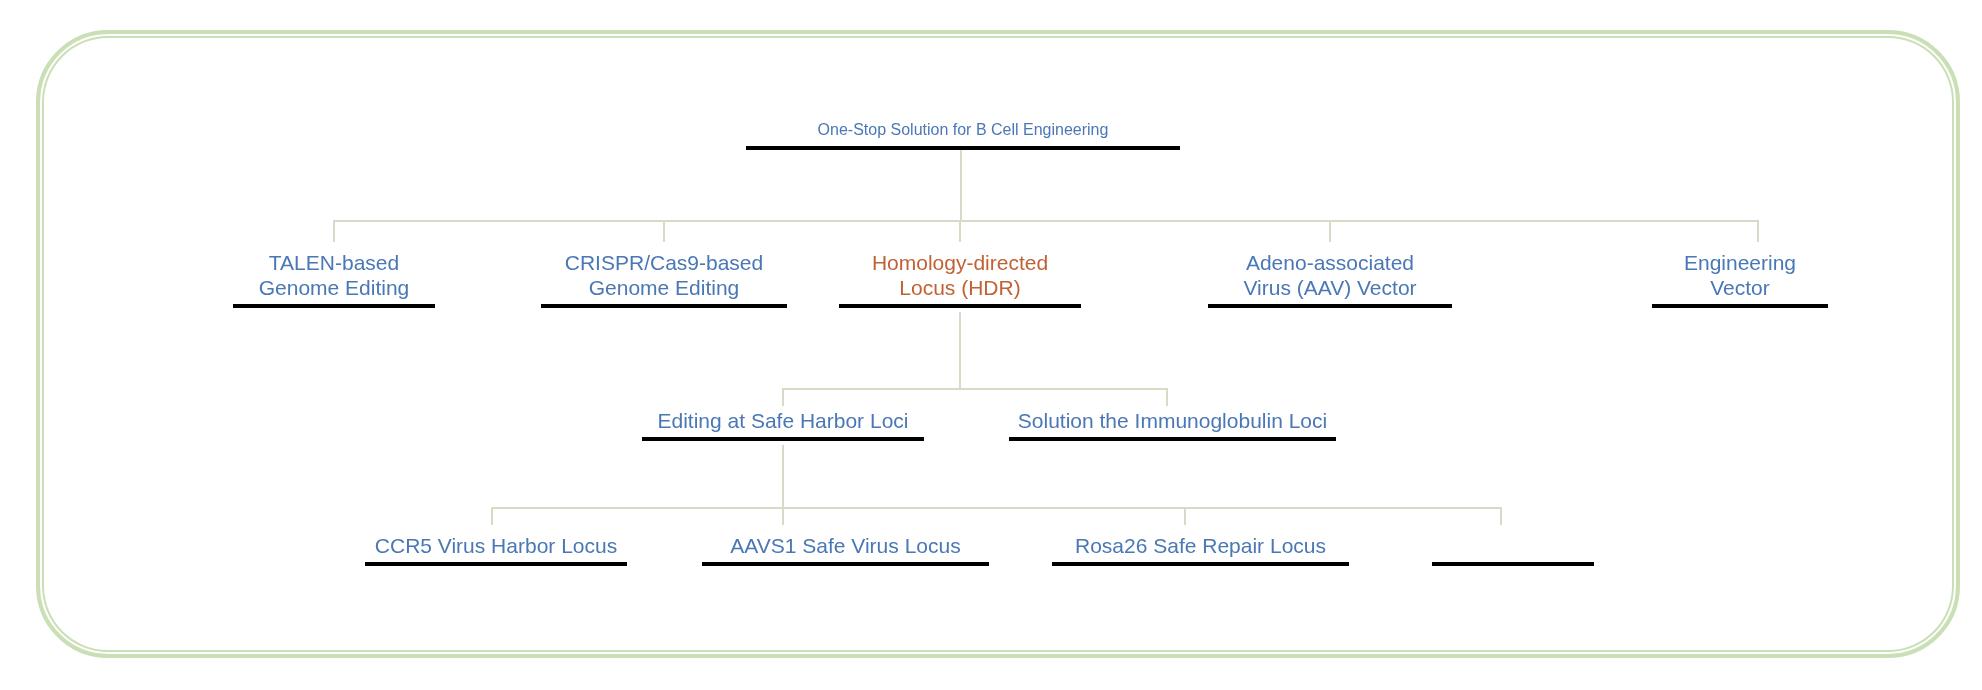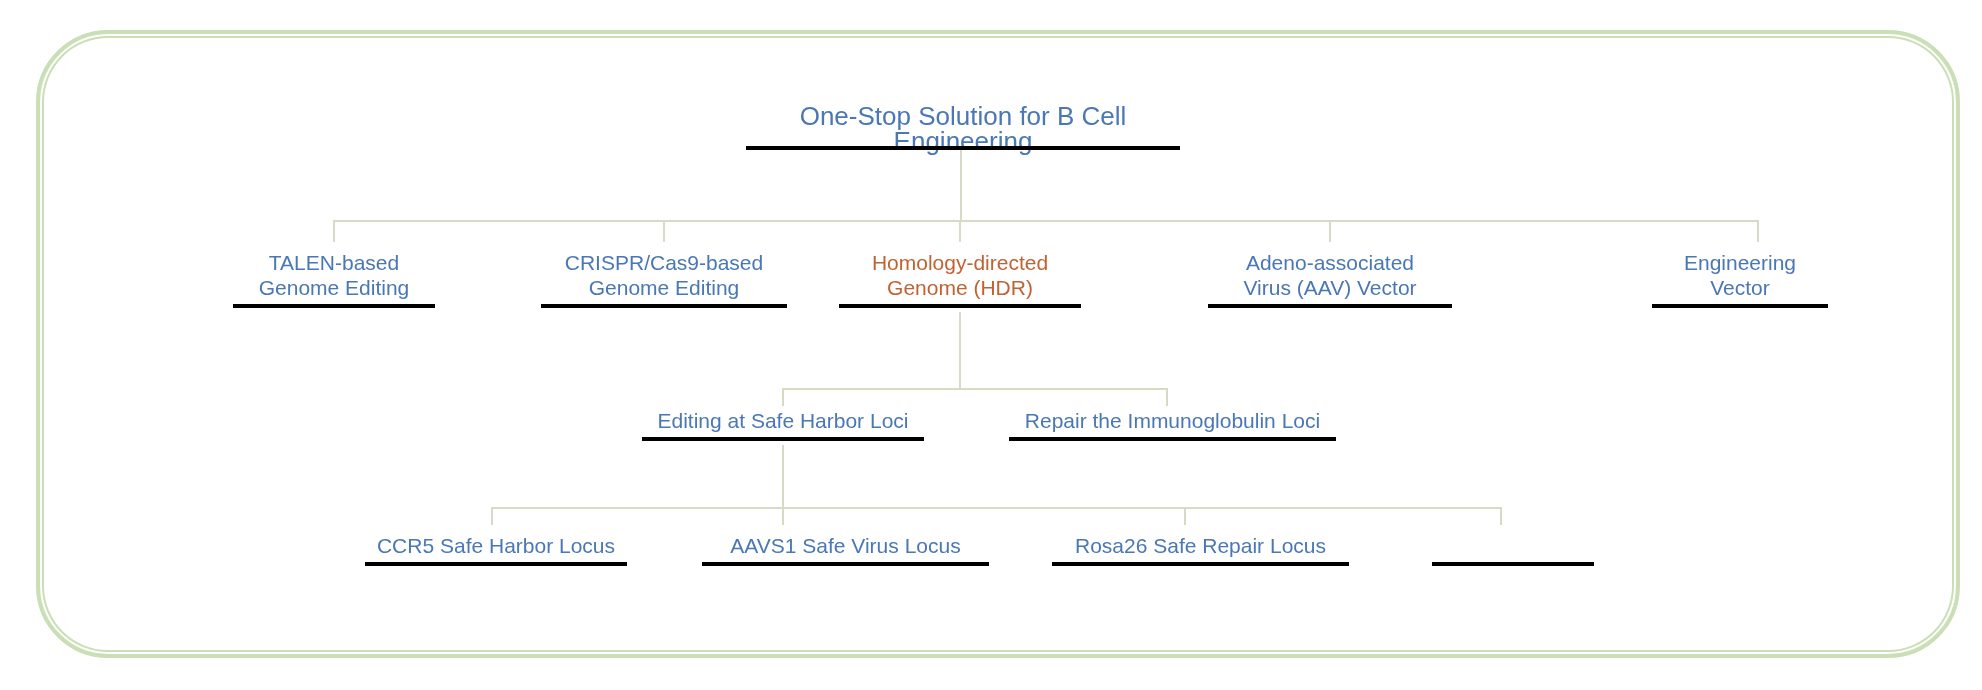--- a/index.html
+++ b/index.html
@@ -27,21 +27,21 @@
     display:flex;align-items:center;justify-content:center;
     height:calc(100% - 4px);width:100%;
     text-align:center;white-space:pre-line;
     color:var(--node-text);font-size:21px;line-height:25px;
   }
   .node .bar{
     position:absolute;left:0;right:0;bottom:0;height:4px;
     background:var(--underline);
   }
   .node.accent .label{color:var(--accent-text);}
-  .node.root .label{font-size:26px;}
+  .node.root .label{font-size:16px;}
 
   
   .n-root    {left:746px; top:112px; width:434px; height:38px;}
   .n-talen   {left:233px; top:246px; width:202px; height:62px;}
   .n-crispr  {left:541px; top:246px; width:246px; height:62px;}
   .n-hdr     {left:839px; top:246px; width:242px; height:62px;}
   .n-aav     {left:1208px;top:246px; width:244px; height:62px;}
   .n-lenti   {left:1652px;top:246px; width:176px; height:62px;}
   .n-safeh   {left:642px; top:403px; width:282px; height:38px;}
   .n-immuno  {left:1009px;top:403px; width:327px; height:38px;}
@@ -102,44 +102,44 @@
 Genome Editing</div>
     <div class="bar"></div>
   </div>
   <div class="node n-crispr">
     <div class="label">CRISPR/Cas9-based
 Genome Editing</div>
     <div class="bar"></div>
   </div>
   <div class="node accent n-hdr">
     <div class="label">Homology-directed
-Genome (HDR)</div>
+Locus (HDR)</div>
     <div class="bar"></div>
   </div>
   <div class="node n-aav">
     <div class="label">Adeno-associated
 Virus (AAV) Vector</div>
     <div class="bar"></div>
   </div>
   <div class="node n-lenti">
     <div class="label">Engineering Vector</div>
     <div class="bar"></div>
   </div>
 
   <div class="node n-safeh">
     <div class="label">Editing at Safe Harbor Loci</div>
     <div class="bar"></div>
   </div>
   <div class="node n-immuno">
-    <div class="label">Repair the Immunoglobulin Loci</div>
+    <div class="label">Solution the Immunoglobulin Loci</div>
     <div class="bar"></div>
   </div>
 
   <div class="node n-ccr5">
-    <div class="label">CCR5 Safe Harbor Locus</div>
+    <div class="label">CCR5 Virus Harbor Locus</div>
     <div class="bar"></div>
   </div>
   <div class="node n-aavs1">
     <div class="label">AAVS1 Safe Virus Locus</div>
     <div class="bar"></div>
   </div>
   <div class="node n-rosa26">
     <div class="label">Rosa26 Safe Repair Locus</div>
     <div class="bar"></div>
   </div>

